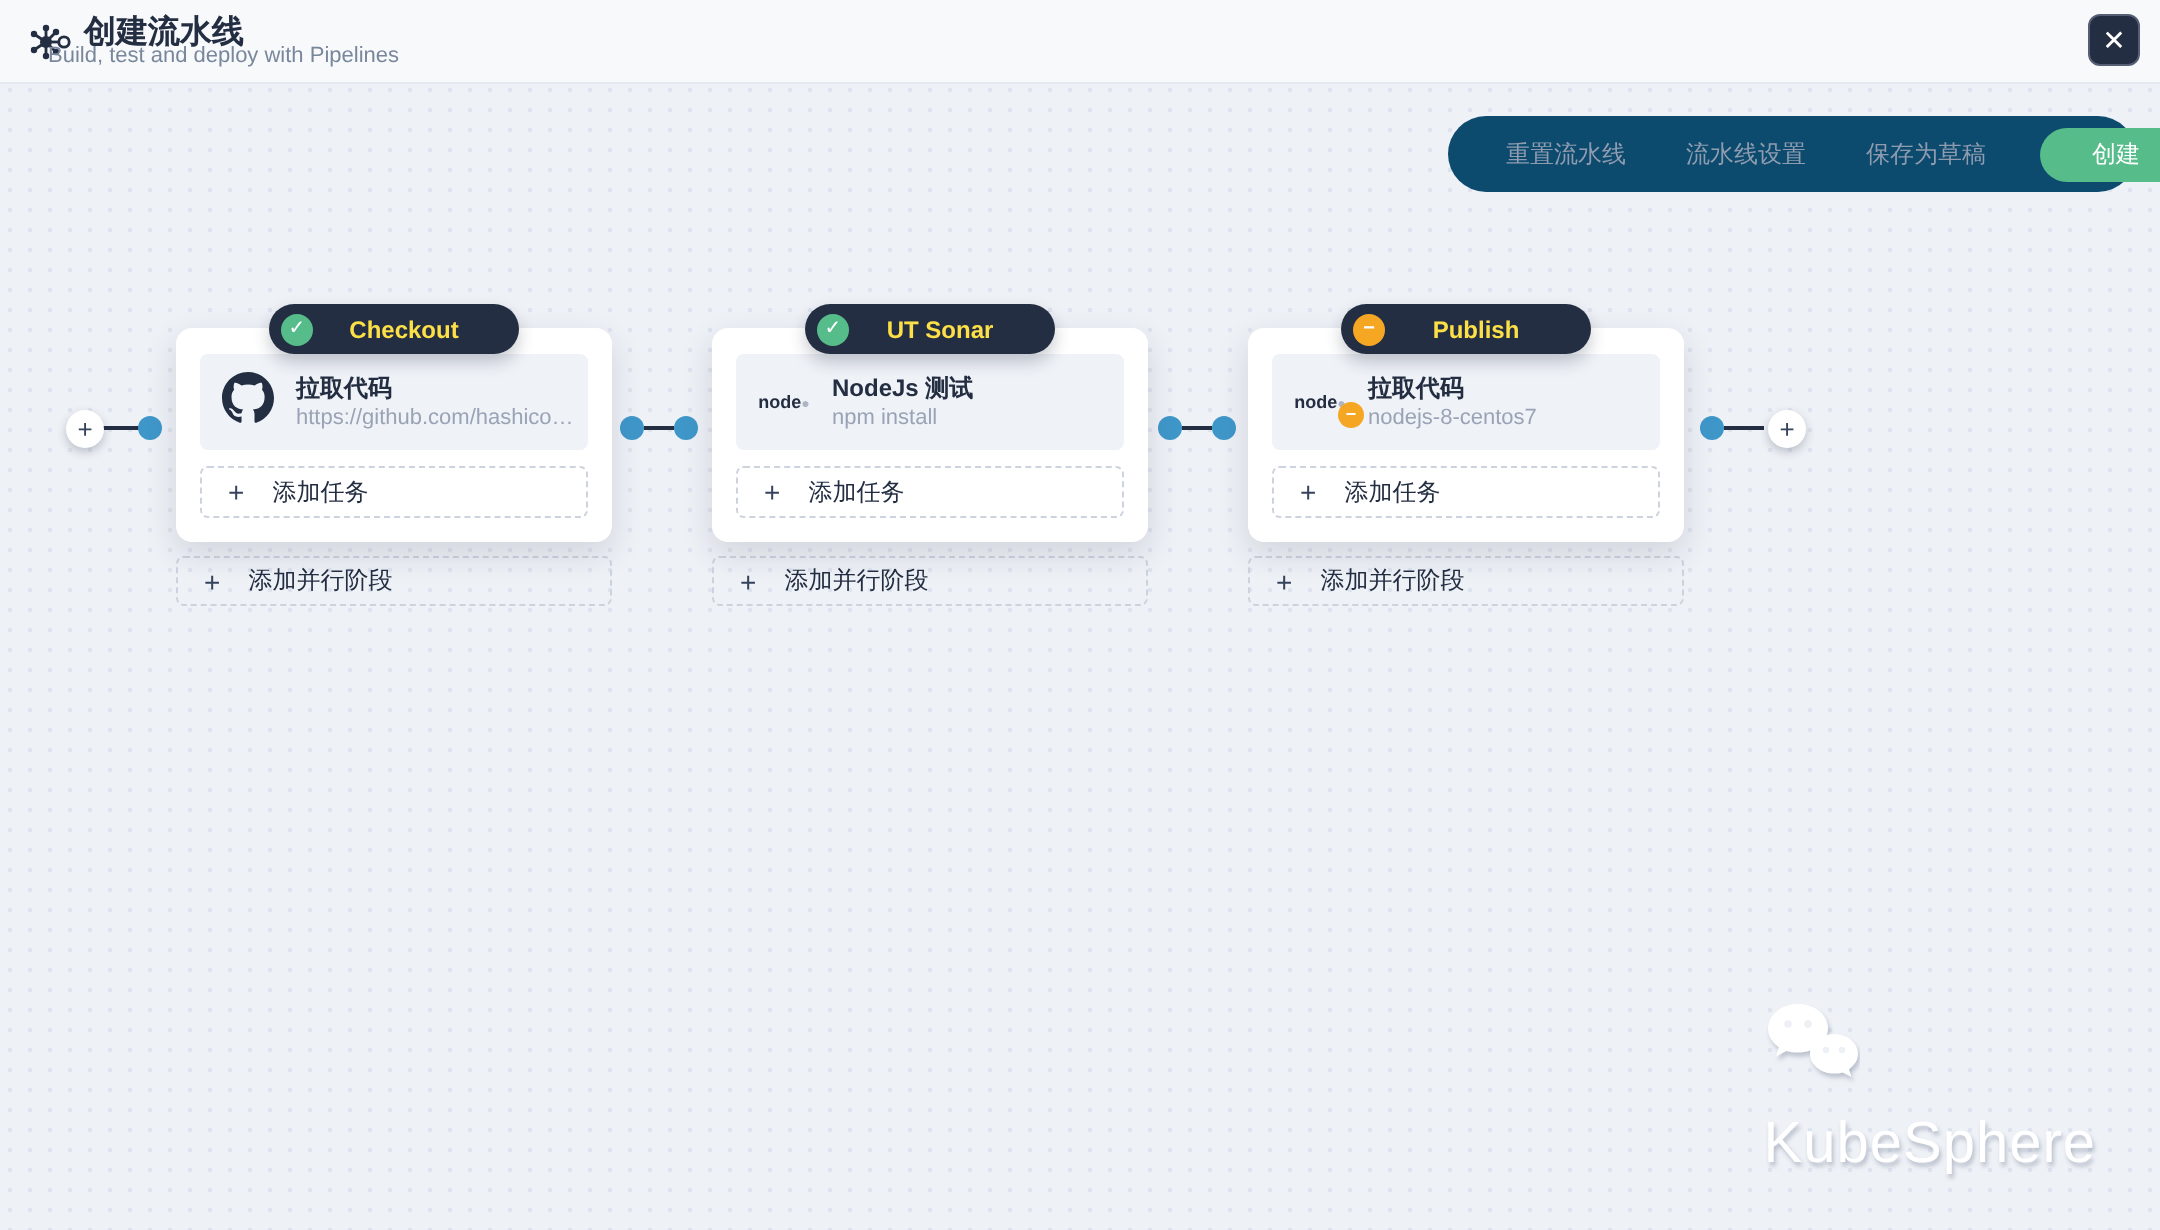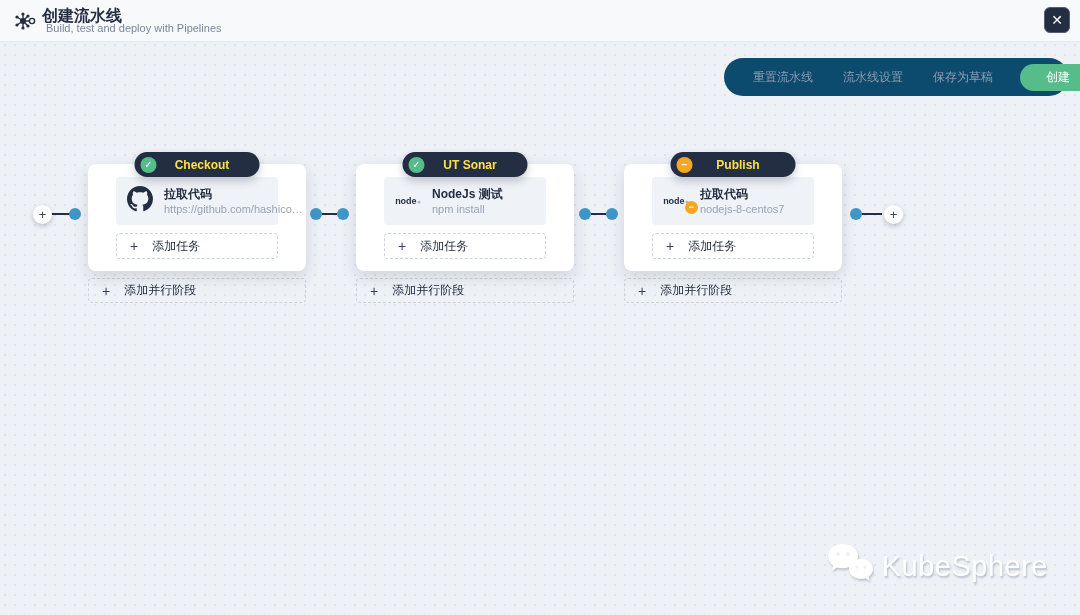--- a/index.html
+++ b/index.html
@@ -13,21 +13,21 @@
     color:#242e42;
   }
 
   
   .header {
     position:absolute; top:0; left:0; right:0; height:42px;
     background:#f8f9fb; border-bottom:1px solid #e4e9f0; z-index:10;
   }
   .header-icon { position:absolute; left:12px; top:9px; width:24px; height:24px; }
   .header-title { position:absolute; left:42px; top:6px; font-size:16px; font-weight:bold; color:#242e42; }
-  .header-subtitle { position:absolute; left:46px; top:22px; font-size:11px; color:#79879c; }
+  .header-subtitle { position:absolute; left:24px; top:22px; font-size:11px; color:#79879c; }
   .close-btn {
     position:absolute; top:7px; right:10px; width:26px; height:26px;
     background:#242e42; border:1px solid #545e75; border-radius:6px;
     color:#fff; font-size:14px; line-height:24px; text-align:center;
     cursor:pointer; z-index:11;
   }
 
   
   .toolbar {
     position:absolute; top:58px; left:724px; right:12px; height:38px;
@@ -56,21 +56,21 @@
     width:16px; height:16px; border-radius:50%; flex:0 0 16px;
     color:#fff; font-size:10px; line-height:16px; text-align:center; font-weight:bold;
   }
   .status-success { background:#55bc8a; }
   .status-paused  { background:#f5a623; }
   .stage-badge-label {
     flex:1; text-align:center; color:#fde047; font-weight:bold; font-size:12px; padding:0 14px 0 8px;
   }
   .stage-card {
     position:relative; margin-top:12px; background:#fff; border-radius:8px;
-    box-shadow:0 6px 16px rgba(36,46,66,.14); padding:13px 28px 12px; z-index:2;
+    box-shadow:0 6px 16px rgba(36,46,66,.14); padding:13px 12px 12px; z-index:2;
   }
   .task-row {
     display:flex; align-items:center; background:#eff2f7; border-radius:4px;
     height:48px; margin-bottom:6px; cursor:pointer;
   }
   .task-icon-wrap { width:48px; flex:0 0 48px; display:flex; justify-content:center; position:relative; }
   .task-title { font-size:12px; font-weight:bold; color:#242e42; line-height:16px; }
   .task-subtitle { font-size:11px; color:#9aa3b5; line-height:14px; white-space:nowrap; overflow:hidden; text-overflow:ellipsis; max-width:140px; }
   .mini-badge {
     position:absolute; right:2px; bottom:-8px; width:13px; height:13px; border-radius:50%;
@@ -95,22 +95,23 @@
   .conn-dot { position:absolute; width:12px; height:12px; border-radius:50%; background:#3f97c9; z-index:1; }
   .conn-line { position:absolute; height:2px; background:#242e42; z-index:1; }
   .plus-node {
     position:absolute; width:19px; height:19px; border-radius:50%; background:#fff;
     box-shadow:0 2px 5px rgba(36,46,66,.25); color:#36435c; font-size:13px;
     line-height:19px; text-align:center; cursor:pointer; z-index:2;
   }
 
   
   .watermark {
-    position:absolute; right:32px; bottom:26px; display:flex; align-items:center; gap:8px;
+    position:absolute; right:32px; bottom:26px; display:flex; align-items:flex-start; gap:8px;
     pointer-events:none;
+    flex-direction:column;
   }
   .watermark-text {
     font-size:29px; color:#ffffff; letter-spacing:.5px;
     text-shadow:1px 2px 2px rgba(140,150,168,.55);
   }
 </style>
 </head>
 <body>
 
 <div class="header">

